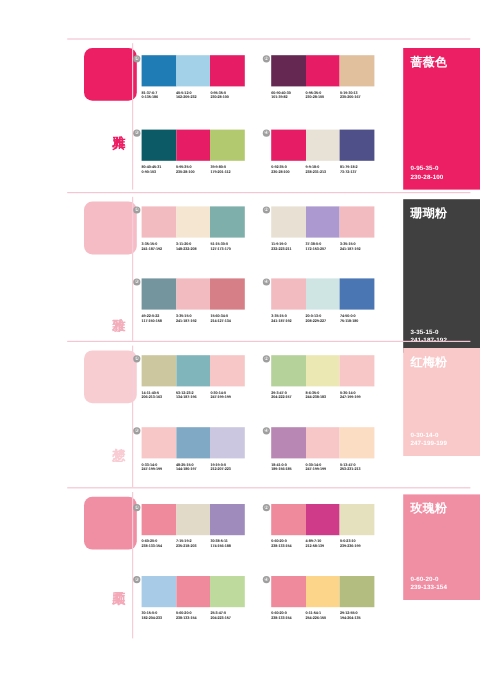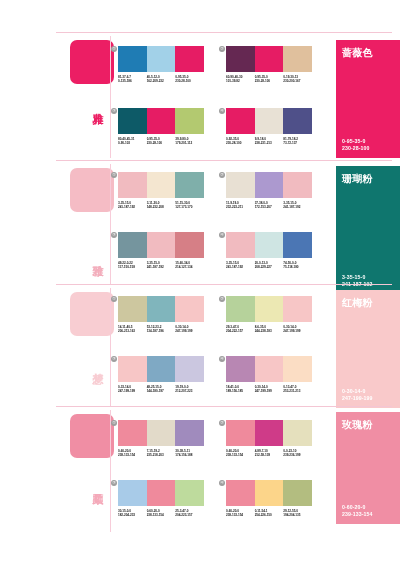--- a/index.html
+++ b/index.html
@@ -272,21 +272,21 @@
             <div class="code">
               <span>20-0-13-0</span>
               <span>208-229-227</span>
             </div>
             <div class="code">
               <span>74-50-0-0</span>
               <span>75-118-180</span>
             </div>
           </div>
         </div>
-        <div class="card" style="top: 166px; height: 128px; background: #0f766e;">
+        <div class="card" style="top: 166px; height: 128px; background: #404040;">
           <div class="card-name">珊瑚粉</div>
           <div class="card-codes">
             <span>3-35-15-0</span>
             <span>241-187-192</span>
           </div>
         </div>
       </div>
       <div class="section" style="top: 0px;">
         <div class="sec-rule" style="top: 284px;"></div>
         <div class="lead-swatch" style="left: 70px; top: 292px; background: rgb(248, 205, 210);"></div>
@@ -373,21 +373,21 @@
             <div class="code">
               <span>0-30-14-0</span>
               <span>247-199-199</span>
             </div>
             <div class="code">
               <span>0-13-47-0</span>
               <span>253-231-213</span>
             </div>
           </div>
         </div>
-        <div class="card" style="top: 290px; height: 118px; background: rgb(249, 201, 202);">
+        <div class="card" style="top: 290px; height: 90px; background: rgb(249, 201, 202);">
           <div class="card-name">红梅粉</div>
           <div class="card-codes">
             <span>0-30-14-0</span>
             <span>247-199-199</span>
           </div>
         </div>
       </div>
       <div class="section" style="top: 0px;">
         <div class="sec-rule" style="top: 406px;"></div>
         <div class="lead-swatch" style="left: 70px; top: 414px; background: rgb(240, 142, 164);"></div>
@@ -474,21 +474,21 @@
             <div class="code">
               <span>0-11-54-1</span>
               <span>254-226-150</span>
             </div>
             <div class="code">
               <span>29-12-55-0</span>
               <span>194-204-135</span>
             </div>
           </div>
         </div>
-        <div class="card" style="top: 412px; height: 112px; background: rgb(240, 142, 164);">
+        <div class="card" style="top: 412px; height: 88px; background: rgb(240, 142, 164);">
           <div class="card-name">玫瑰粉</div>
           <div class="card-codes">
             <span>0-60-20-0</span>
             <span>239-133-154</span>
           </div>
         </div>
       </div>
     </div>
 </div>
 

